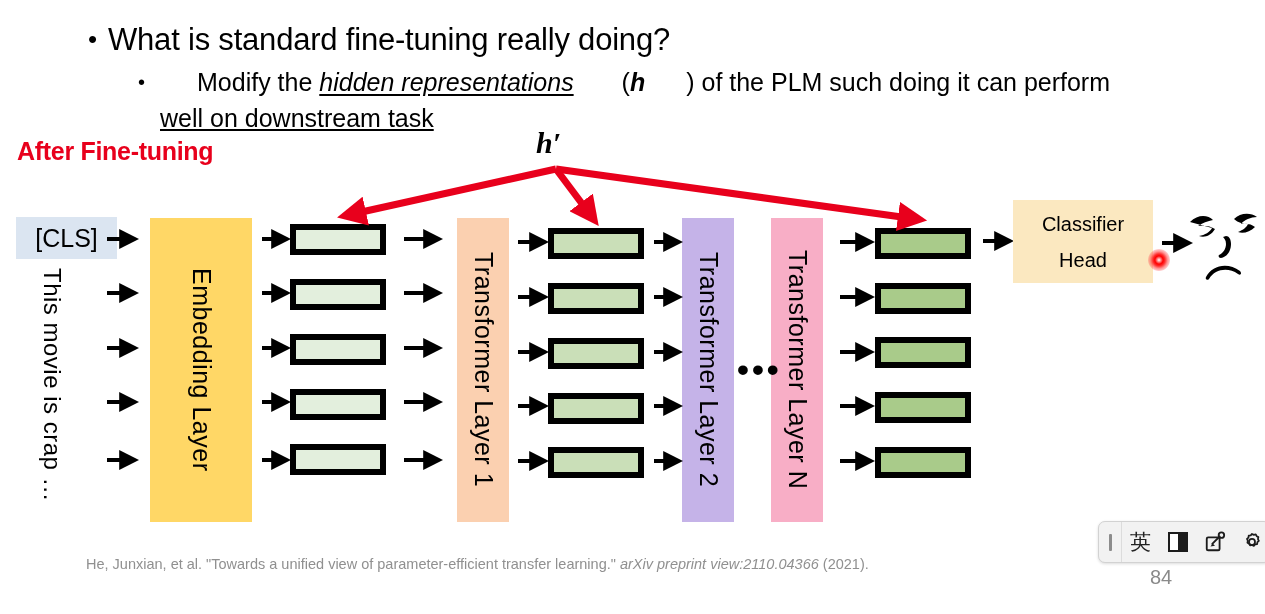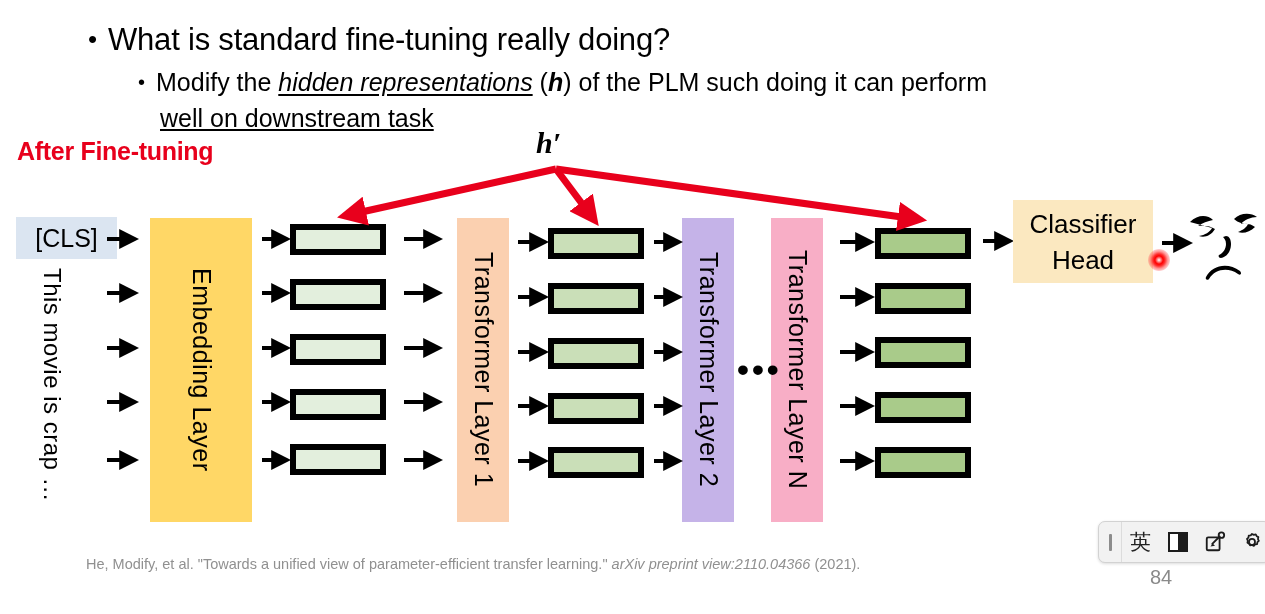--- a/index.html
+++ b/index.html
@@ -39,21 +39,21 @@
     font-size: 25px;
     line-height: 36px;
     width: 1060px;
   }
   .bullet-l2 .dot {
     display: inline-block;
     width: 18px;
     font-size: 20px;
     vertical-align: 2px;
   }
-  .l2-text { display: inline; }
+  .l2-text { display: inline; margin-left: 41px; }
   .ital-und {
     font-style: italic;
     text-decoration: underline;
     text-underline-offset: 3px;
     margin-top: 48px;
   }
   .bold-ital { font-style: italic; font-weight: bold; }
   .l2-line2 {
     position: absolute;
     left: 160px;
@@ -176,21 +176,21 @@
     position: absolute;
     left: 1013px;
     top: 200px;
     width: 140px;
     height: 83px;
     background: #fbe8c0;
     display: flex;
     flex-direction: column;
     align-items: center;
     justify-content: center;
-    font-size: 26px;
+    font-size: 20px;
     line-height: 36px;
   }
 
   
   .laser-dot {
     position: absolute;
     left: 1148px;
     top: 249px;
     width: 22px;
     height: 22px;
@@ -417,21 +417,21 @@
            C25 31, 18 33, 13 31 C19 30, 24 27, 26 23 Z" fill="#000"></path>
   <path d="M48 14 C54 8, 64 7, 71 12 C65 12, 58 15, 55 19 C60 18, 66 19, 69 22
            C64 27, 57 29, 52 27 C57 25, 61 22, 62 19 C58 19, 52 18, 48 14 Z" fill="#000"></path>
   <path d="M40 31 C43 31, 45 34, 45 39 C45 46, 41 52, 35 53 C33 53, 32 51, 33 50
            C37 48, 40 44, 40 39 C40 35, 38 33, 37 32 Z" fill="#000"></path>
   <path d="M20 72 C26 60, 42 57, 54 66 C56 68, 55 71, 52 69 C42 62, 29 64, 23 74
            C21 76, 19 74, 20 72 Z" fill="#000"></path>
 </svg>
 
 <div class="citation">
-  <span>He, Modify, et al.</span>
+  <span>He, Junxian, et al.</span>
   <span>"Towards a unified view of parameter-efficient transfer learning."</span>
   <i>arXiv preprint</i>
   <i>view:2110.04366</i>
   <span>(2021).</span>
 </div>
 
 <div id="ime-toolbar">
   <div class="ime-handle">
     <div class="bar"></div>
   </div>

